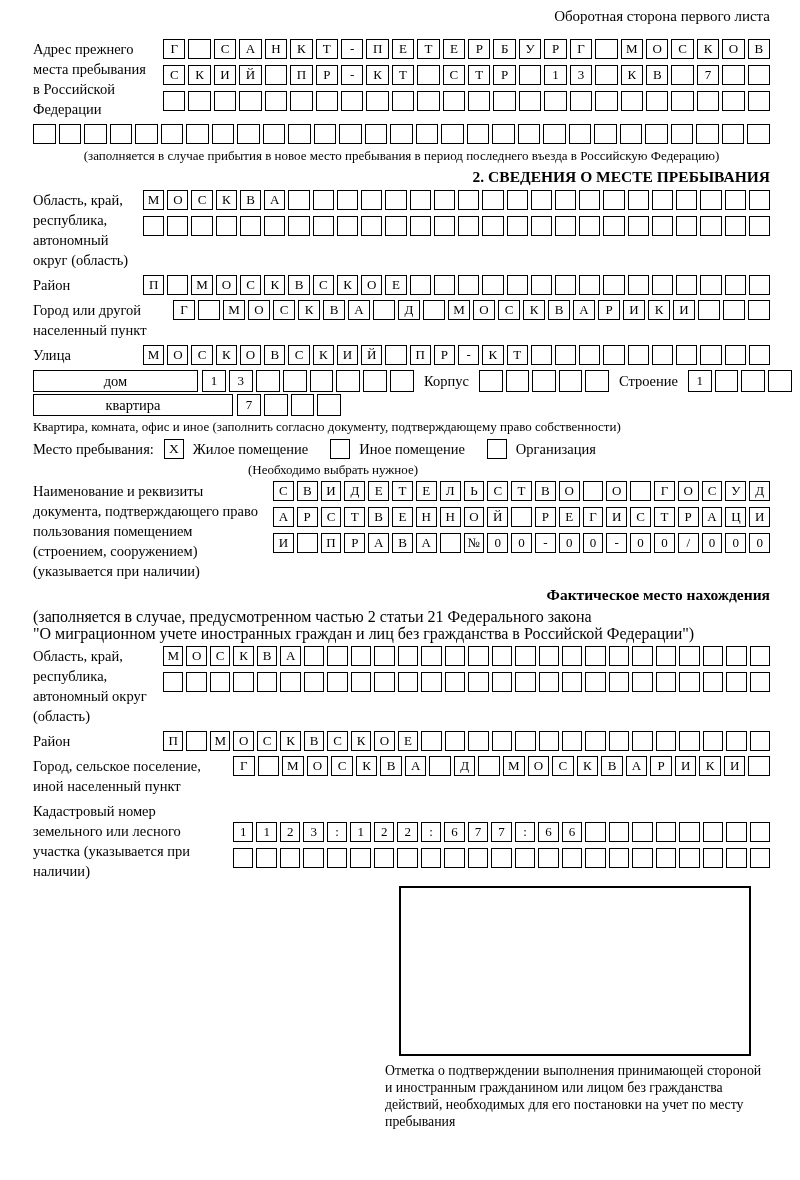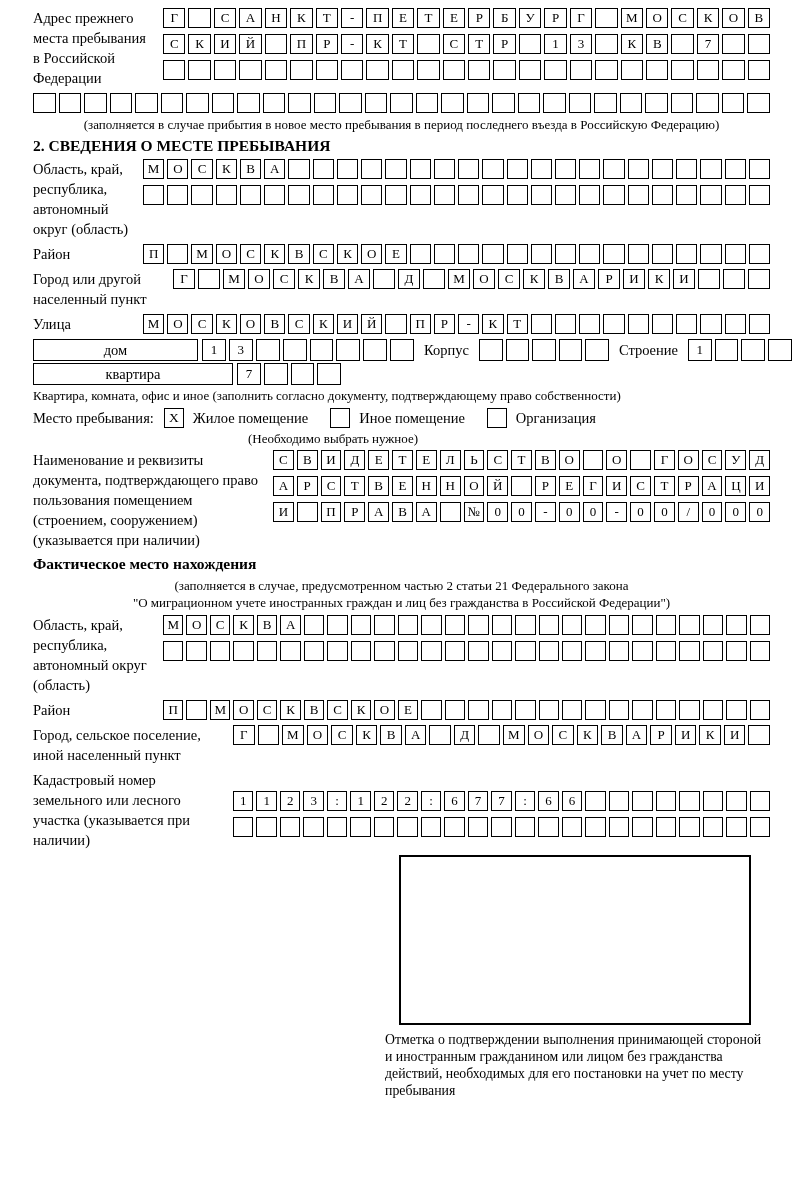--- a/index.html
+++ b/index.html
@@ -19,45 +19,46 @@
 
   .cellrow { display:flex; gap:3px; height:20px; }
   .cell {
     flex:1; border:1.5px solid #000; display:flex; align-items:center; justify-content:center;
     font-size:13px; min-width:0; overflow:hidden; background:#fff;
   }
   .fullrow { margin-bottom:3px; }
 
   .note { font-size:13px; line-height:17px; margin-bottom:3px; }
   .center { text-align:center; }
-  .sec-title { text-align:left; font-weight:bold; font-size:15.5px; margin:4px 0; }
+  .sec-title { text-align:right; font-weight:bold; font-size:15.5px; margin:4px 0; }
 
   .houserow { display:flex; align-items:stretch; gap:4px; height:22px; margin-bottom:2px; }
   .labelbox { border:1.5px solid #000; display:flex; align-items:center; justify-content:center; font-size:14.5px; flex-shrink:0;text-align:right; }
   .cells-fixed { display:flex; gap:3px; flex-shrink:0; }
   .inline-label { display:flex; align-items:center; font-size:14.5px; padding:0 6px; white-space:nowrap; }
 
   .stayrow { display:flex; align-items:center; font-size:14.5px; height:22px; margin-bottom:1px; }
   .opt { display:inline-flex; align-items:center; gap:9px; margin-left:10px; }
   .opt + .opt { margin-left:22px; }
   .checkbox { width:20px; height:20px; border:1.5px solid #000; display:inline-flex; align-items:center; justify-content:center; font-size:13.5px; flex-shrink:0; }
   .stay-note { margin-left:215px; }
 
-  .act-note { text-align:center; font-size:13px; line-height:17px; }
+  .act-note { font-size:16px; line-height:17px; }
   .mb4 { margin-bottom:4px; }
 
   .stamp-wrap { width:385px; margin-left:auto; margin-top:2px; }
   .stamp-box { width:352px; height:170px; border:2px solid #000; margin:0 0 6px 14px; }
   .stamp-note { font-size:13.8px; line-height:17px; }
 </style>
 </head>
 <body>
 
 <div class="page">
 
+  <div class="hdr">Оборотная сторона первого листа</div>
 
   <div class="group">
     <div class="label w130">Адрес прежнего места пребывания в Российской Федерации</div>
     <div class="rows">
       <div class="cellrow">
           <span class="cell">Г</span>
           <span class="cell"></span>
           <span class="cell">С</span>
           <span class="cell">А</span>
           <span class="cell">Н</span>

